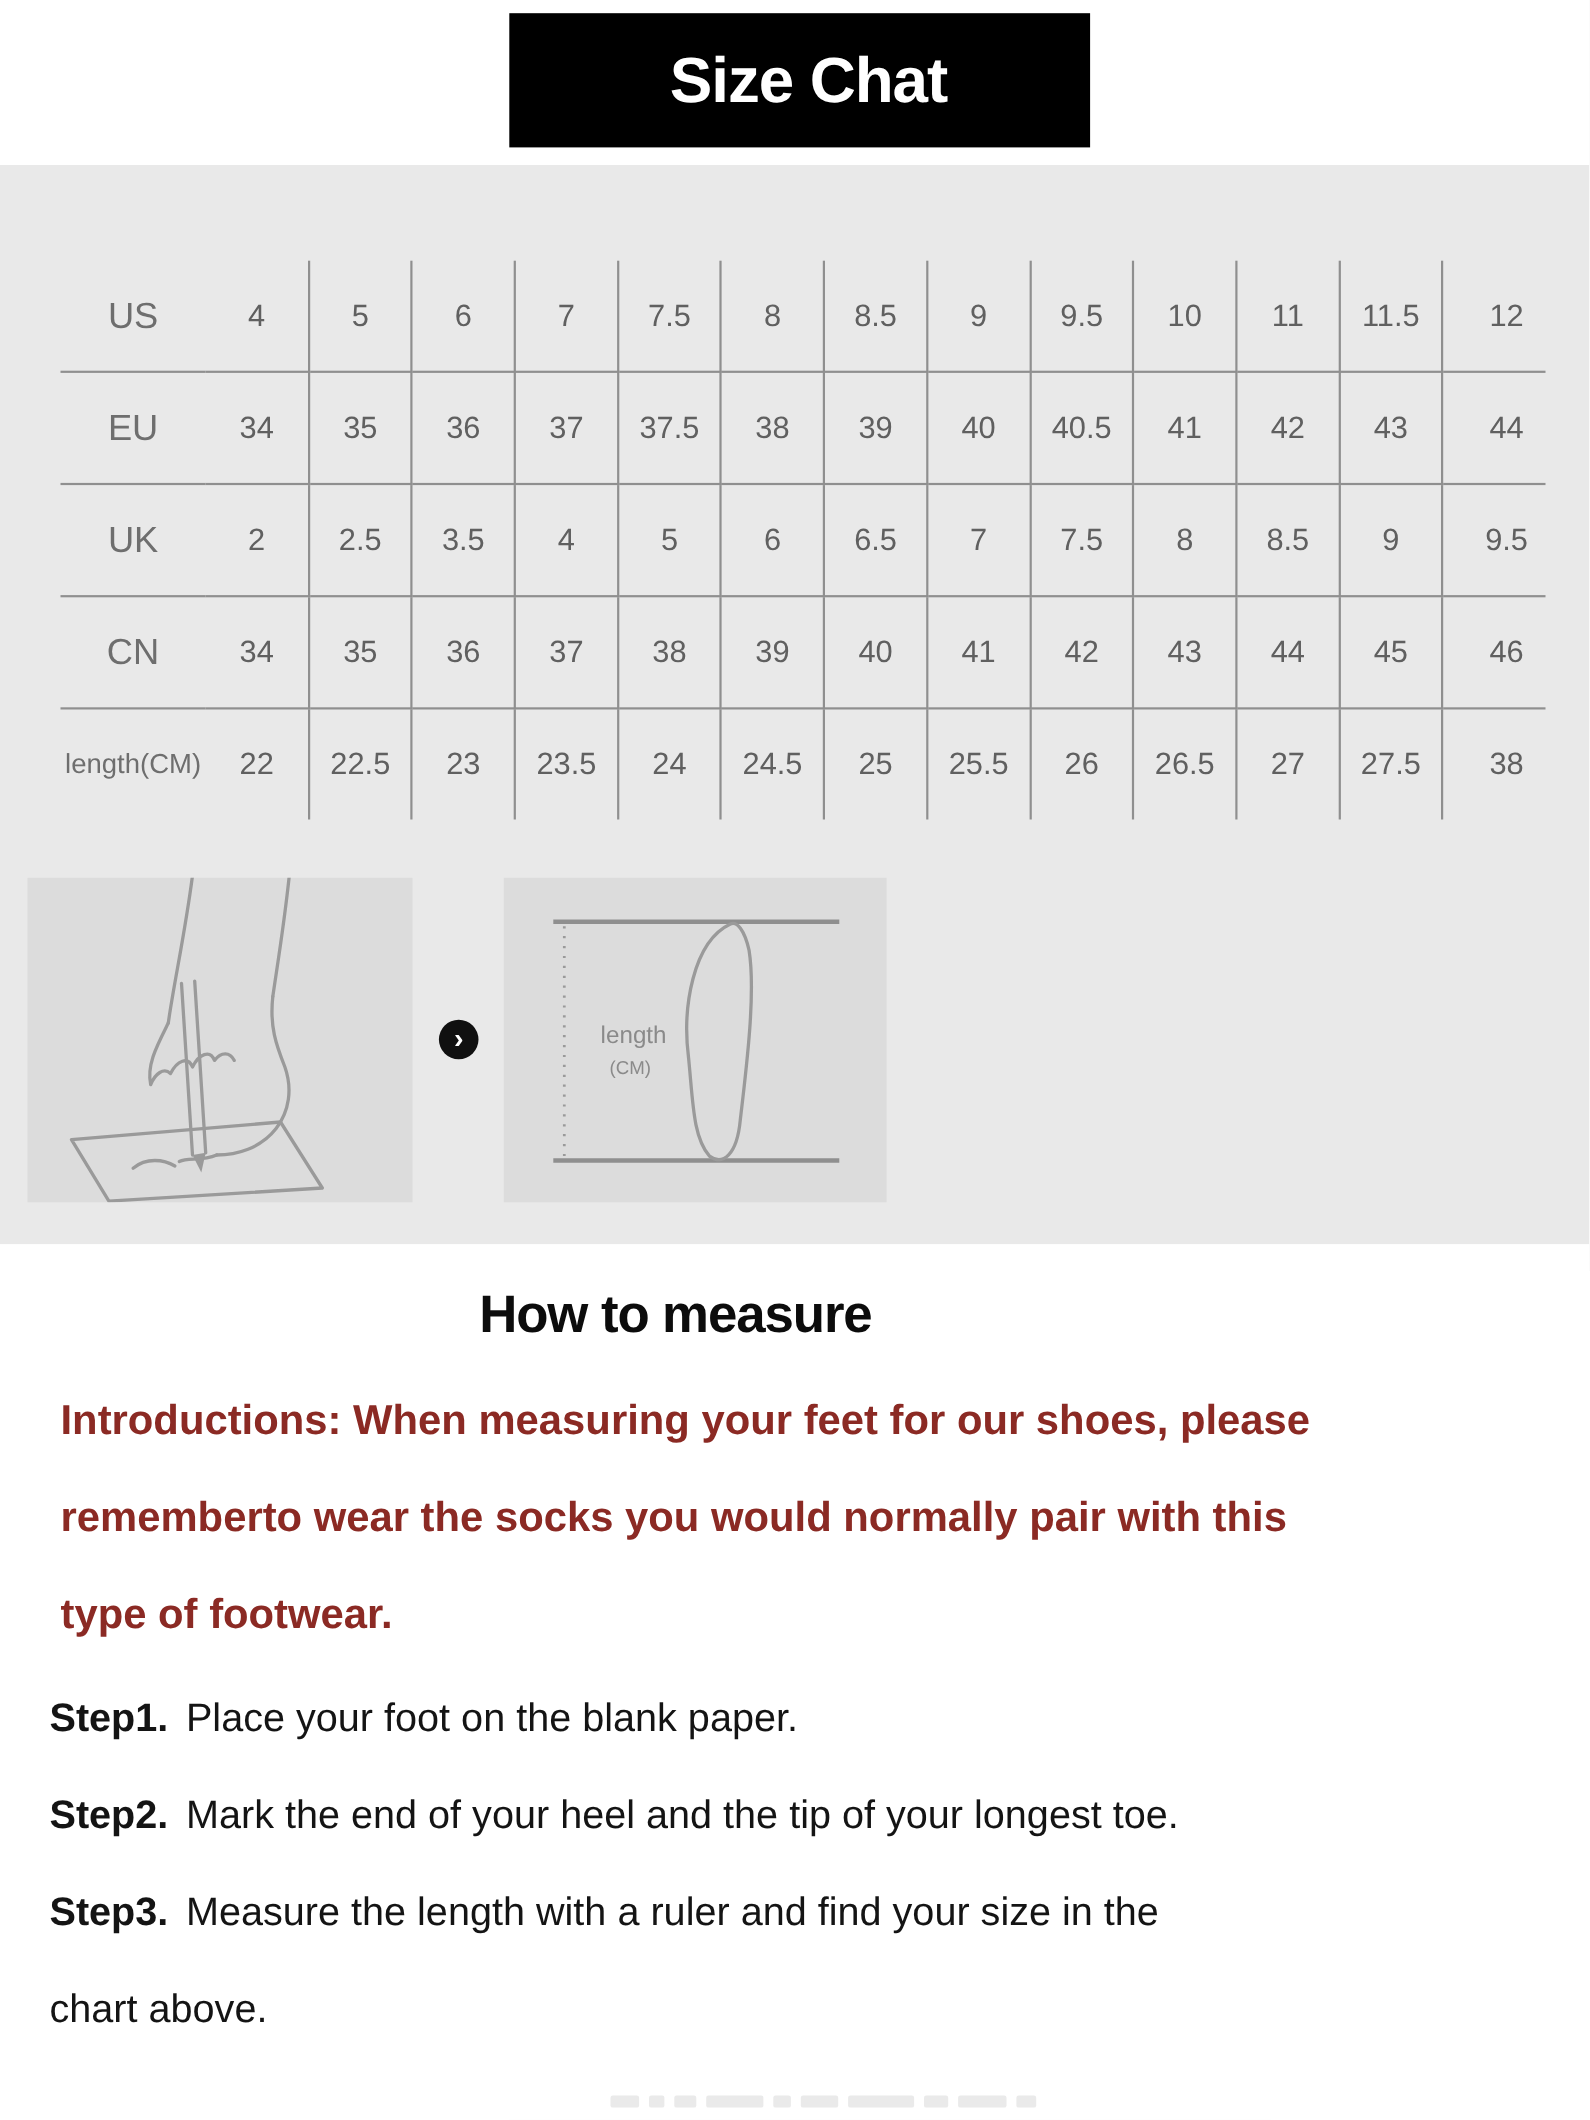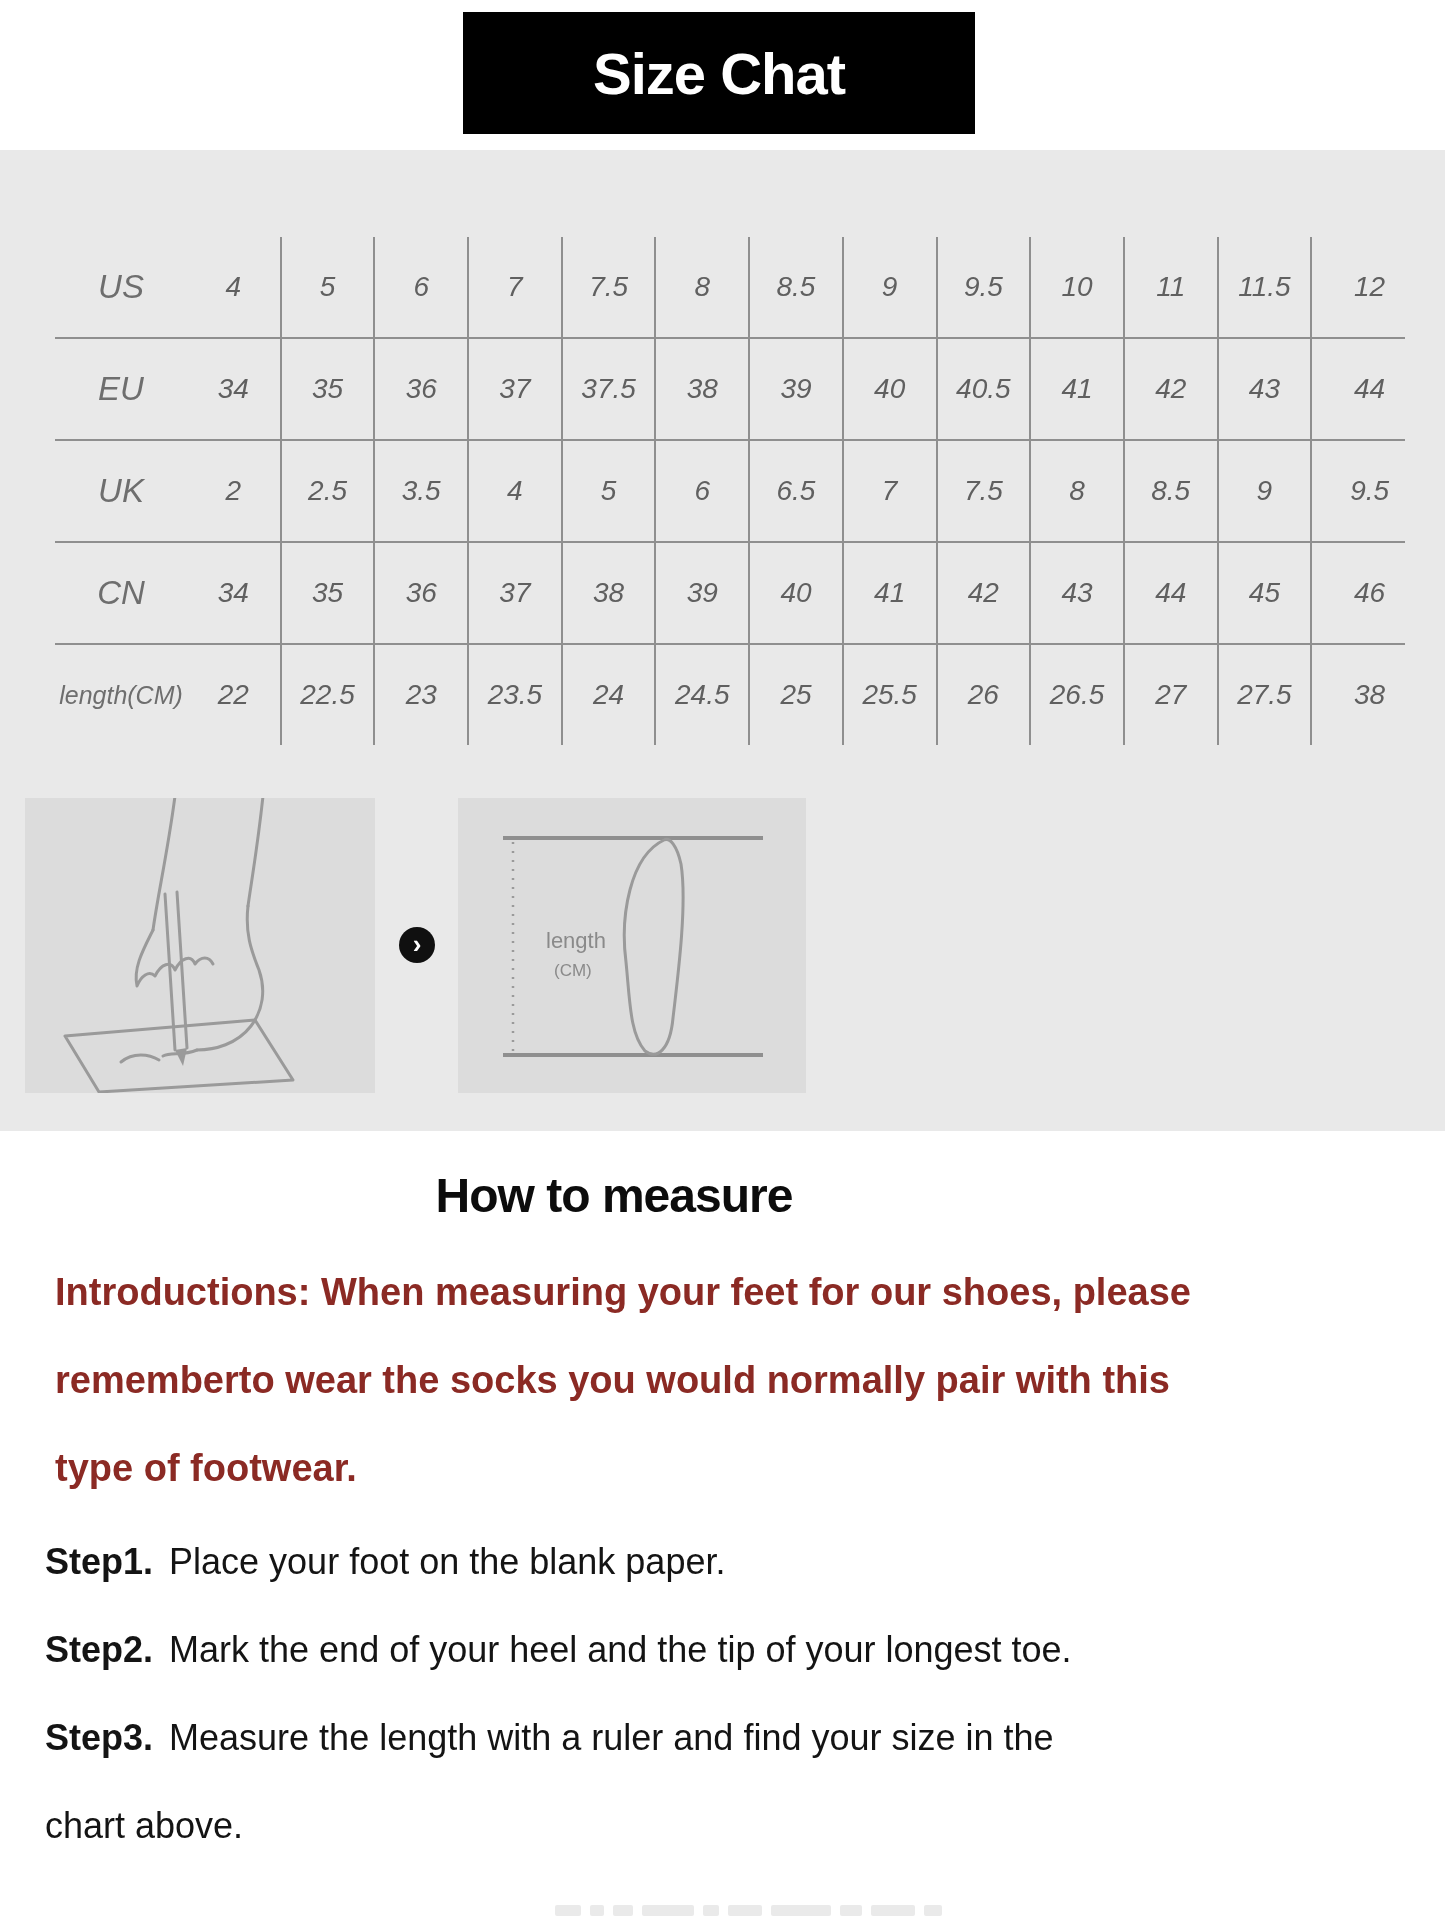--- a/index.html
+++ b/index.html
@@ -11,33 +11,33 @@
     --stroke:#9a9a9a;
   }
   html,body{margin:0;padding:0;background:#fff;}
   .page{
     position:relative;width:1445px;height:1927px;background:#fff;overflow:hidden;
     font-family:"Liberation Sans",sans-serif;
   }
   
   .banner{
     position:absolute;left:463px;top:12px;width:512px;height:122px;
-    background:#000;display:flex;align-items:center;justify-content:center;
+    background:#000;display:flex;align-items:center;justify-content:center;padding-left:16px;
   }
   .banner span{
     color:#fff;font-size:58px;font-weight:bold;letter-spacing:-1px;
   }
   
   .panel{
     position:absolute;left:0;top:150px;width:1445px;height:981px;background:var(--panel);
   }
   
   .size-table{
     position:absolute;left:55px;top:237px;width:1350px;
-    border-collapse:collapse;table-layout:fixed;font-style:italic;
+    border-collapse:collapse;table-layout:fixed;
   }
   .size-table td{
     height:98px;text-align:center;vertical-align:middle;
     color:var(--ttext);font-size:28px;
     border-bottom:2px solid var(--line);
   }
   .size-table tr:last-child td{border-bottom:none;}
   .size-table td.lbl{width:130px;font-size:33px;color:#6e6e6e;}
   .size-table tr:last-child td.lbl{font-size:25px;}
   .size-table td.val{border-right:2px solid var(--line);}

